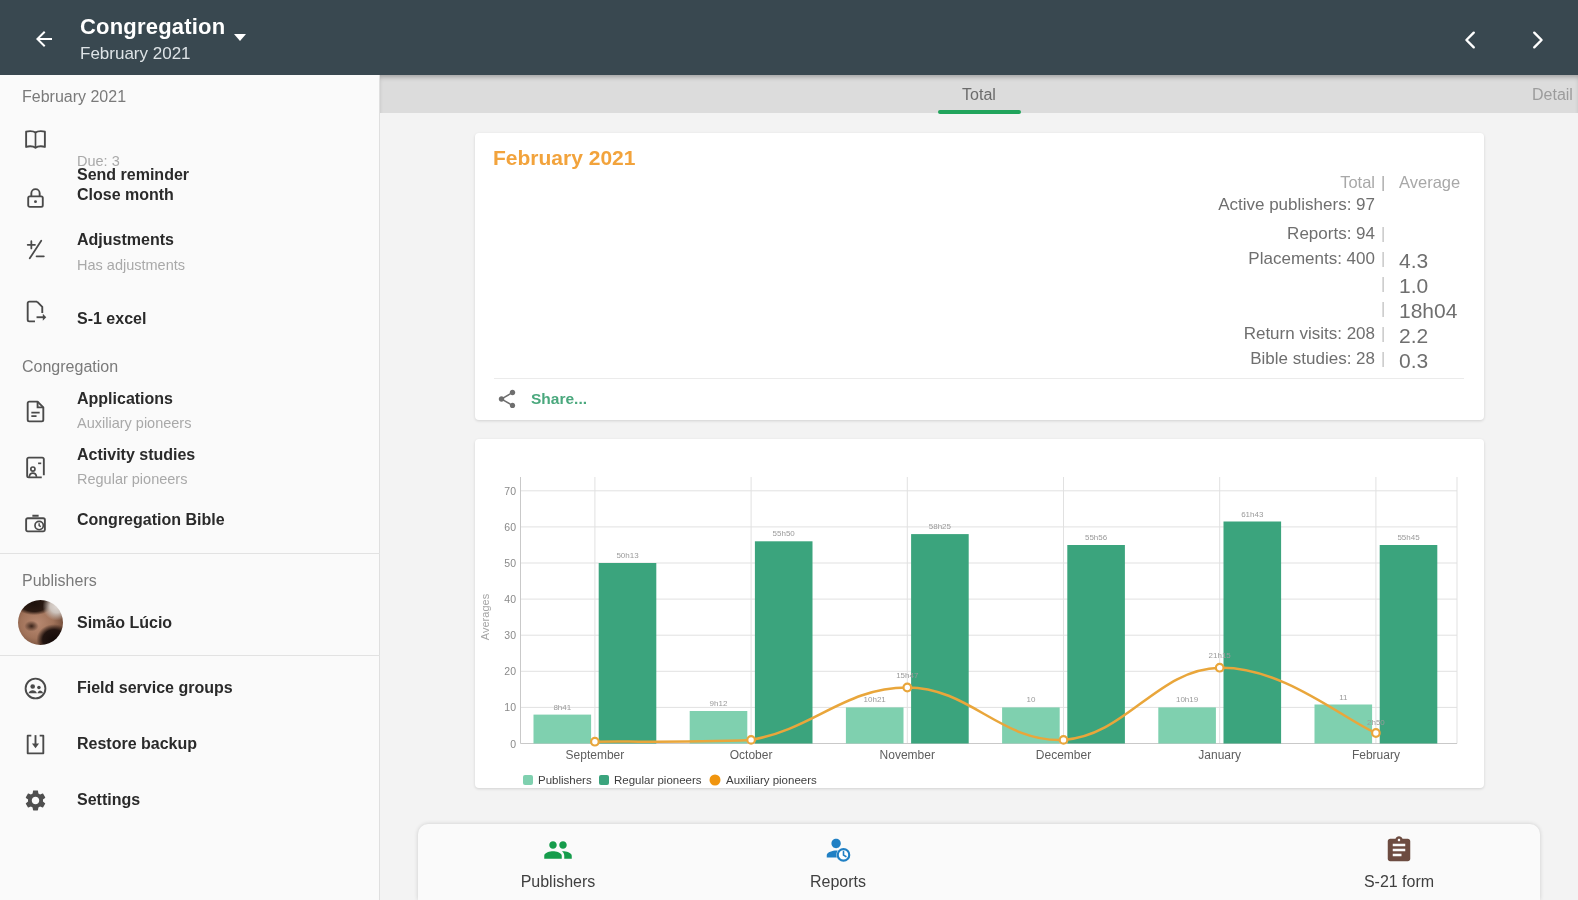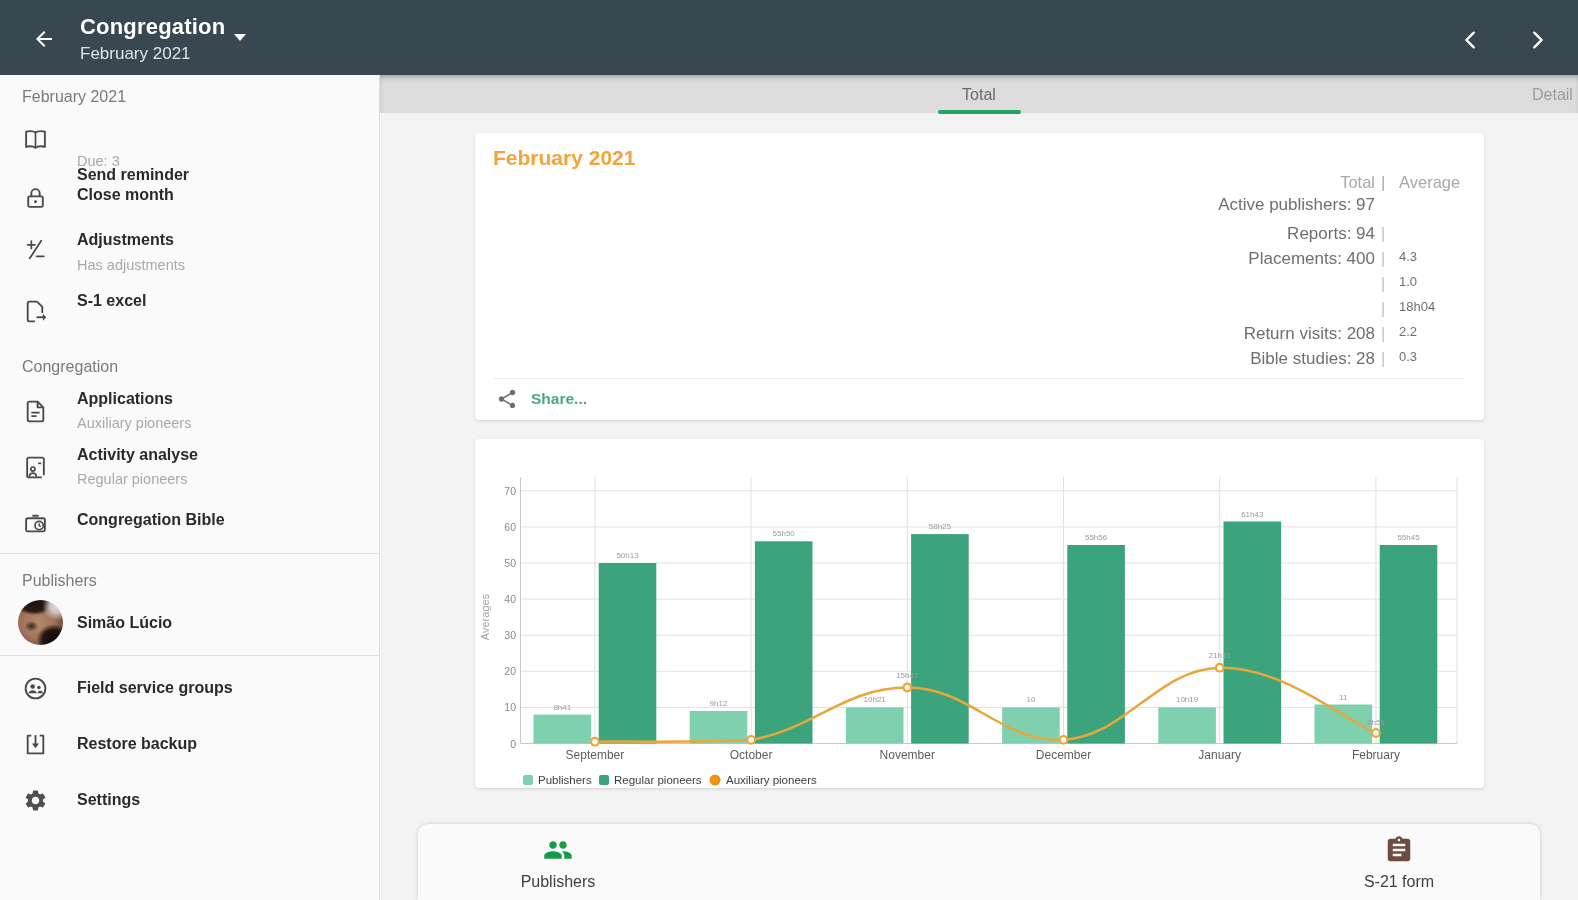--- a/index.html
+++ b/index.html
@@ -27,21 +27,21 @@
   #tabunderline { position:absolute; left:938px; top:110px; width:83px; height:4px; background:#21A45C; border-radius:2px; z-index:21; }
 
   
   .card { position:absolute; background:#FFFFFF; border-radius:4px; box-shadow:0 1px 3px rgba(0,0,0,0.14); }
   #card1 { left:475px; top:133px; width:1009px; height:287px; }
   #card2 { left:475px; top:439px; width:1009px; height:349px; }
 
   #card1 .month { position:absolute; left:18px; top:13px; font-size:21px; color:#F2A33C; font-weight:bold; }
   .statrow { position:absolute; left:0; width:900px; text-align:right; font-size:17px; color:#6F6F6F; }
   .statsep { position:absolute; left:906px; font-size:16.5px; color:#C4C4C4; }
-  .statavg { position:absolute; left:924px; font-size:13px; color:#6F6F6F; }
+  .statavg { position:absolute; left:924px; font-size:21px; color:#6F6F6F; }
   .stathdr { color:#A8A8A8 !important; font-size:16.5px !important; }
   #sharediv { position:absolute; left:19px; top:245px; width:970px; height:1px; background:#EBEBEB; }
   #sharetxt { position:absolute; left:56px; top:257px; font-size:15.5px; font-weight:bold; color:#4AA87D; }
 
   
   #bottombar { position:absolute; left:418px; top:824px; width:1122px; height:76px; background:#FAFAFA;
                border-radius:10px 10px 0 0; box-shadow:0 0 4px rgba(0,0,0,0.16); z-index:15; }
   .bitem { position:absolute; top:0; width:280px; height:76px; text-align:center; }
   .bitem svg { margin-top:11px; }
   .blabel { position:absolute; top:49px; width:100%; text-align:center; font-size:16px; color:#3F3F3F; }
@@ -169,20 +169,28 @@
     </svg>
   </div>
 
   <div id="bottombar">
     <div class="bitem" style="left:0px;">
       <svg width="30" height="30" viewBox="0 0 24 24">
           <path fill="#159C4B" d="M16 11c1.66 0 2.99-1.34 2.99-3S17.66 5 16 5c-1.66 0-3 1.34-3 3s1.34 3 3 3zm-8 0c1.66 0 2.99-1.34 2.99-3S9.66 5 8 5C6.34 5 5 6.34 5 8s1.34 3 3 3zm0 2c-2.33 0-7 1.17-7 3.5V19h14v-2.5c0-2.33-4.67-3.5-7-3.5zm8 0c-.29 0-.62.02-.97.05 1.16.84 1.97 1.97 1.97 3.45V19h6v-2.5c0-2.33-4.67-3.5-7-3.5z"></path>
         </svg>
       <div class="blabel">Publishers</div>
     </div>
+    <div class="bitem" style="left:280px;">
+      <svg width="30" height="30" viewBox="0 0 24 24">
+        <path fill="#2080C4" d="M10.5 10.5c2.07 0 3.75-1.68 3.75-3.75S12.57 3 10.5 3 6.75 4.68 6.75 6.75 8.43 10.5 10.5 10.5zm0 1.9c-2.5 0-7.5 1.25-7.5 3.75V18h8.1a6.3 6.3 0 0 1-.35-2.07c0-1.3.4-2.5 1.07-3.5-.46-.02-.92-.03-1.32-.03z"></path>
+        <circle cx="16.4" cy="15.9" r="4.6" fill="#FFFFFF" stroke="#2080C4" stroke-width="1.7"></circle>
+        <path d="M16.4 13.3v2.8l1.9 1.15" stroke="#2080C4" stroke-width="1.3" fill="none" stroke-linecap="round"></path>
+      </svg>
+      <div class="blabel">Reports</div>
+    </div>
     <div class="bitem" style="left:841px;">
       <svg width="30" height="30" viewBox="0 0 24 24">
           <path fill="#6D4C41" d="M19 3h-4.18C14.4 1.84 13.3 1 12 1c-1.3 0-2.4.84-2.82 2H5c-1.1 0-2 .9-2 2v14c0 1.1.9 2 2 2h14c1.1 0 2-.9 2-2V5c0-1.1-.9-2-2-2zm-7 0c.55 0 1 .45 1 1s-.45 1-1 1-1-.45-1-1 .45-1 1-1zm2 14H7v-2h7v2zm3-4H7v-2h10v2zm0-4H7V7h10v2z"></path>
         </svg>
       <div class="blabel">S-21 form</div>
     </div>
   </div>
 
   <div id="sidebar">
     <div class="slabel" style="top:88px;">February 2021</div>
@@ -206,39 +214,39 @@
     </svg>
     <div class="sitem" style="top:231px;">Adjustments</div>
     <div class="ssub" style="top:257px;">Has adjustments</div>
 
     <svg class="sicon" style="top:299px;" viewBox="0 0 24 24">
       <path fill="none" stroke="#4A4A4A" stroke-width="1.8" stroke-linejoin="round" d="M13.5 2.5H6a1.5 1.5 0 0 0-1.5 1.5v16A1.5 1.5 0 0 0 6 21.5h5.5"></path>
       <path fill="none" stroke="#4A4A4A" stroke-width="1.8" stroke-linejoin="round" d="M13.5 2.5l5 5v6"></path>
       <path fill="none" stroke="#4A4A4A" stroke-width="1.8" d="M13 17.5h7"></path>
       <path fill="#4A4A4A" d="M19 14.2l3.3 3.3-3.3 3.3z"></path>
     </svg>
-    <div class="sitem" style="top:292px;">S-1 excel</div>
+    <div class="sitem" style="top:310px;">S-1 excel</div>
 
     <div class="slabel" style="top:358px;">Congregation</div>
 
     <svg class="sicon" style="top:399px;" viewBox="0 0 24 24">
       <path fill="none" stroke="#4A4A4A" stroke-width="1.8" stroke-linejoin="round" d="M14 2.5H6A1.5 1.5 0 0 0 4.5 4v16A1.5 1.5 0 0 0 6 21.5h12a1.5 1.5 0 0 0 1.5-1.5V8z"></path>
       <path fill="none" stroke="#4A4A4A" stroke-width="1.8" d="M14 2.5V8h5.5"></path>
       <path stroke="#4A4A4A" stroke-width="1.6" d="M8 13h8M8 16.5h5"></path>
     </svg>
     <div class="sitem" style="top:390px;">Applications</div>
     <div class="ssub" style="top:415px;">Auxiliary pioneers</div>
 
     <svg class="sicon" style="top:455px;" viewBox="0 0 24 24">
       <path fill="none" stroke="#4A4A4A" stroke-width="1.8" stroke-linejoin="round" d="M20 19.5V4a1.5 1.5 0 0 0-1.5-1.5h-13A1.5 1.5 0 0 0 4 4v16a1.5 1.5 0 0 0 1.5 1.5H18"></path>
       <circle cx="9.5" cy="13.5" r="2" fill="none" stroke="#4A4A4A" stroke-width="1.6"></circle>
       <path fill="none" stroke="#4A4A4A" stroke-width="1.6" d="M6 21c.3-2.4 1.7-3.6 3.5-3.6S12.7 18.6 13 21"></path>
       <path stroke="#4A4A4A" stroke-width="1.6" d="M14.5 8h3"></path>
     </svg>
-    <div class="sitem" style="top:446px;">Activity analyse</div>
+    <div class="sitem" style="top:446px;">Activity studies</div>
     <div class="ssub" style="top:471px;">Regular pioneers</div>
 
     <svg class="sicon" style="top:511px;" viewBox="0 0 24 24">
       <path fill="none" stroke="#4A4A4A" stroke-width="1.8" stroke-linejoin="round" d="M9 4.5h6M4.5 7h15A1.5 1.5 0 0 1 21 8.5V18a1.5 1.5 0 0 1-1.5 1.5h-15A1.5 1.5 0 0 1 3 18V8.5A1.5 1.5 0 0 1 4.5 7z"></path>
       <circle cx="15.5" cy="14" r="4" fill="#FAFAFA" stroke="#4A4A4A" stroke-width="1.6"></circle>
       <path fill="none" stroke="#4A4A4A" stroke-width="1.4" d="M15.5 11.8V14l1.6 1"></path>
     </svg>
     <div class="sitem" style="top:511px;">Congregation Bible</div>
 
     <div class="sdiv" style="top:553px;"></div>

